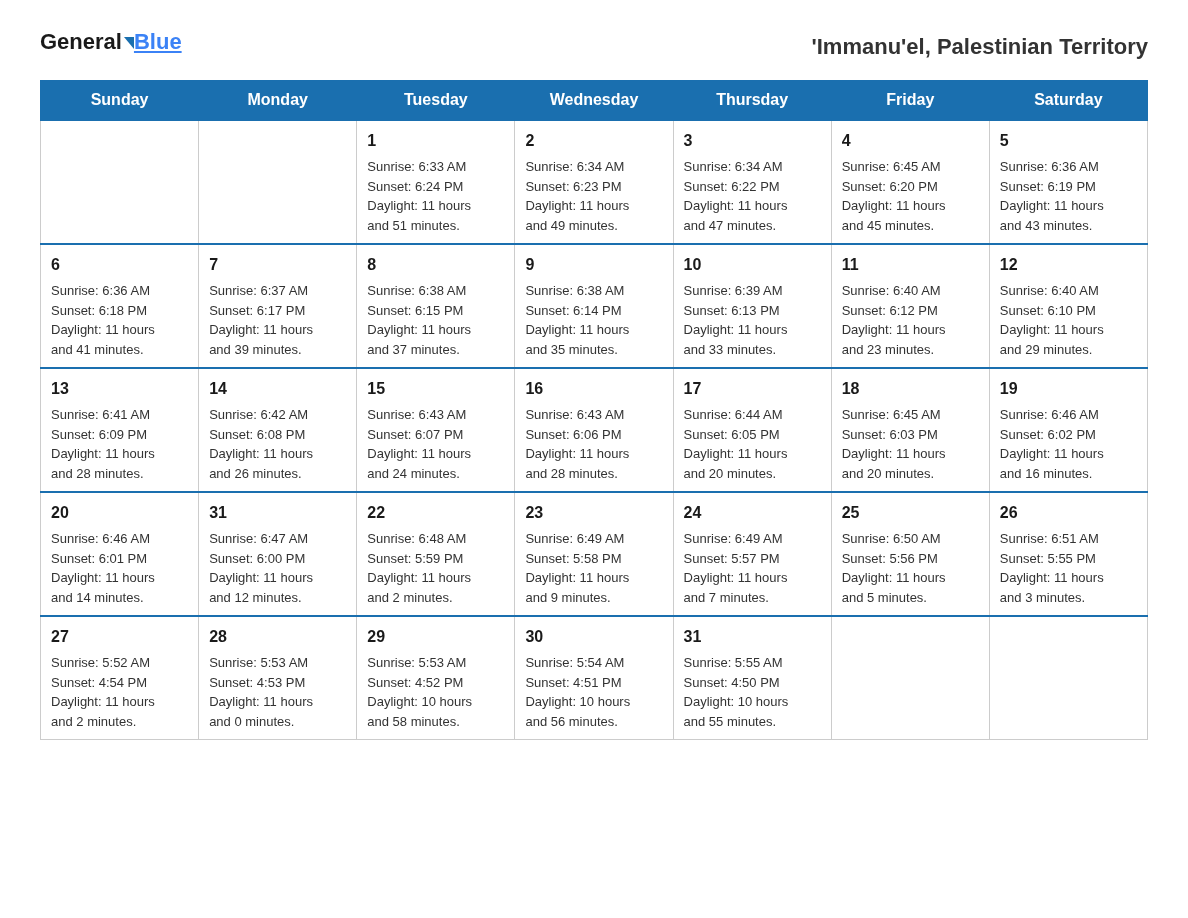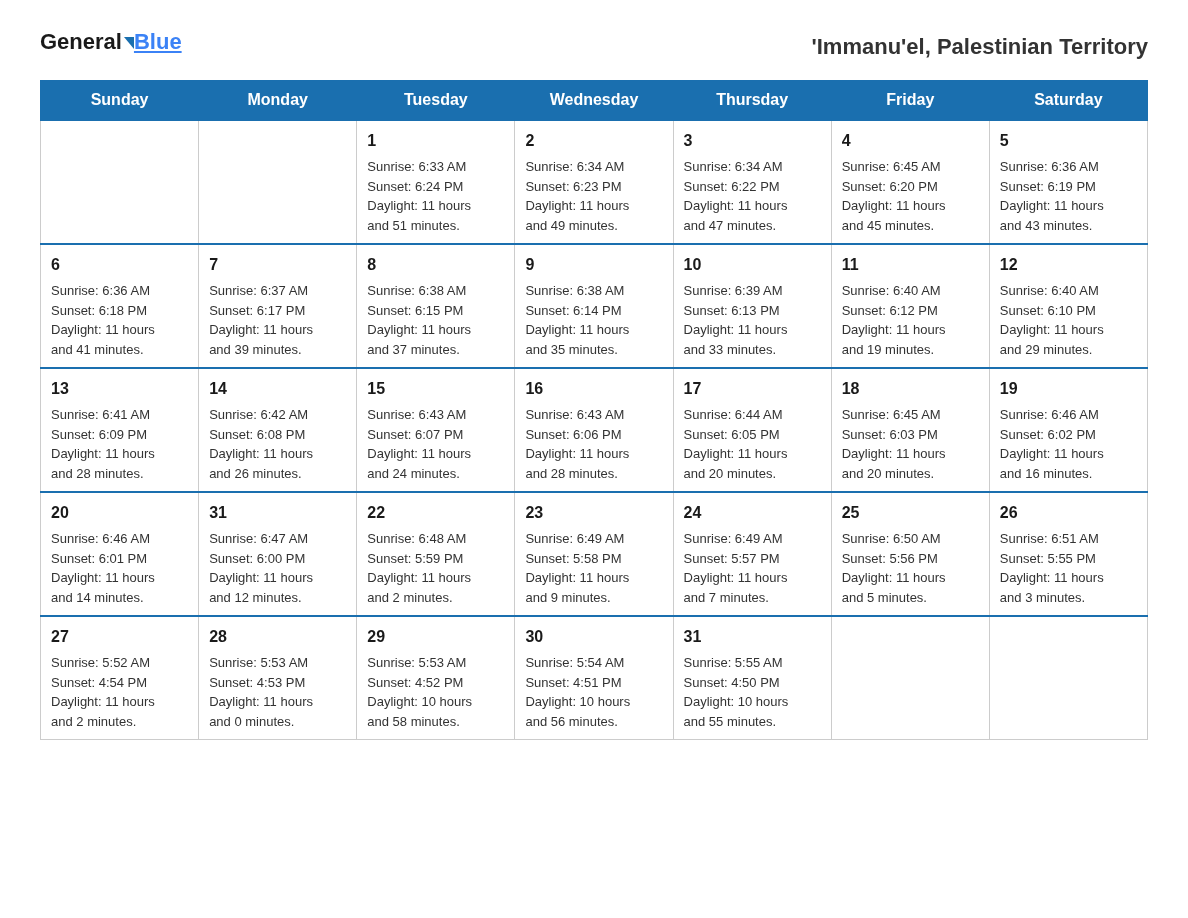--- a/index.html
+++ b/index.html
@@ -197,21 +197,21 @@
           <div class="day-info">Sunrise: 6:39 AM</div>
           <div class="day-info">Sunset: 6:13 PM</div>
           <div class="day-info">Daylight: 11 hours</div>
           <div class="day-info">and 33 minutes.</div>
         </td>
         <td>
           <span class="day-num">11</span>
           <div class="day-info">Sunrise: 6:40 AM</div>
           <div class="day-info">Sunset: 6:12 PM</div>
           <div class="day-info">Daylight: 11 hours</div>
-          <div class="day-info">and 19 minutes.</div>
+          <div class="day-info">and 23 minutes.</div>
         </td>
         <td>
           <span class="day-num">12</span>
           <div class="day-info">Sunrise: 6:40 AM</div>
           <div class="day-info">Sunset: 6:10 PM</div>
           <div class="day-info">Daylight: 11 hours</div>
           <div class="day-info">and 29 minutes.</div>
         </td>
       </tr>
       <tr class="week-row">

